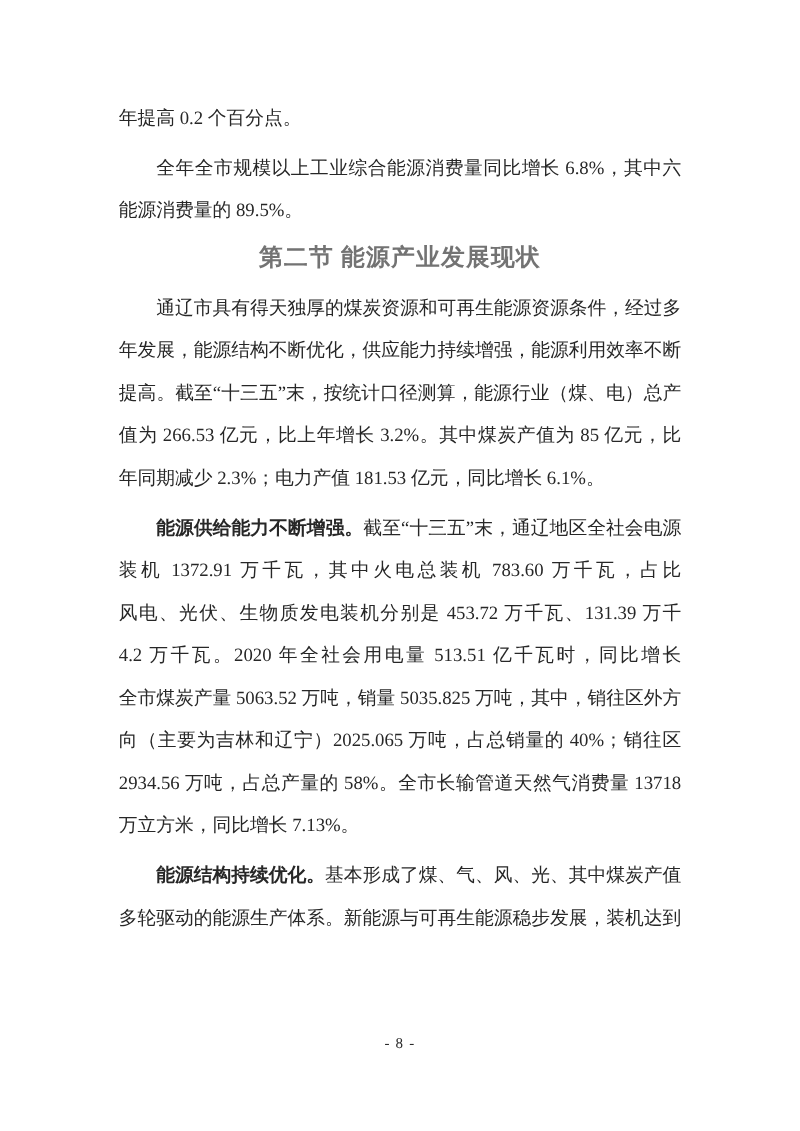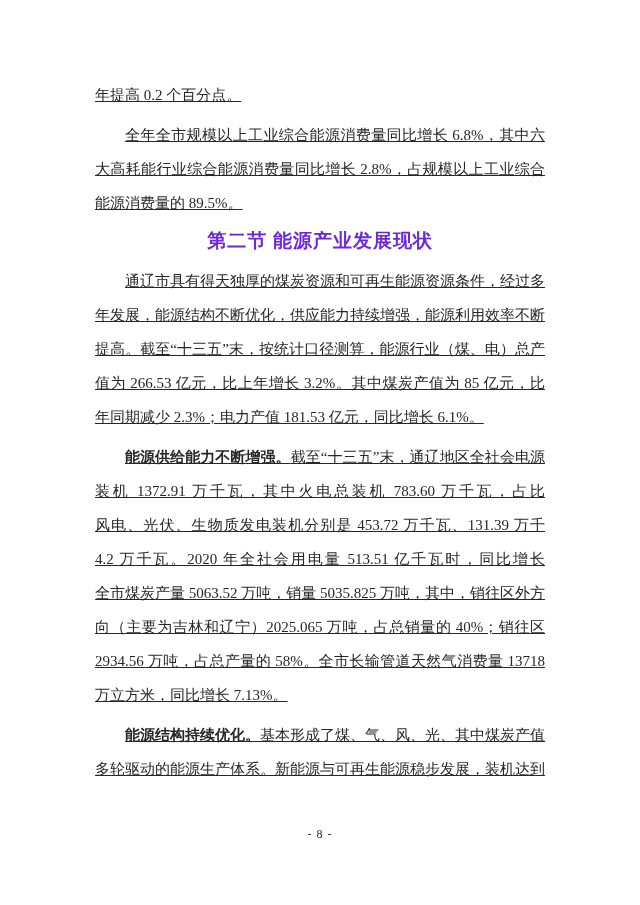--- a/index.html
+++ b/index.html
@@ -26,41 +26,40 @@
   .para {
     margin: 0 0 6px 0;
   }
   .line {
     font-size: 15px;
     line-height: 34px;
     height: 34px;
     overflow: hidden;
     white-space: nowrap;
     text-justify: auto;
-    text-decoration: underline;
   }
   .line.fill {
     white-space: normal;
     text-align: justify;
     text-align-last: justify;
   }
   .line.indent {
     text-indent: 30px;
   }
   .bold {
     font-weight: 700;
   }
   .heading {
     font-size: 19px;
     font-weight: 700;
     line-height: 30px;
     margin: 6px 0 8px 0;
     text-align: center;
     letter-spacing: 1px;
-    color: #6d28d9;
+    color: #737373;
   }
   .footer {
     position: absolute;
     top: 824px;
     left: 0;
     width: 640px;
     text-align: center;
     font-size: 12px;
     line-height: 20px;
     letter-spacing: 1px;
@@ -70,21 +69,20 @@
 </head>
 <body>
 
 <div class="page">
   <div class="content">
       <div class="para">
         <div class="line"><span>年提高 0.2 个百分点。</span></div>
       </div>
       <div class="para">
         <div class="line fill indent"><span>全年全市规模以上工业综合能源消费量同比增长 6.8%，其中六</span></div>
-        <div class="line fill"><span>大高耗能行业综合能源消费量同比增长 2.8%，占规模以上工业综合</span></div>
         <div class="line"><span>能源消费量的 89.5%。</span></div>
       </div>
       <h2 class="heading">第二节 能源产业发展现状</h2>
       <div class="para">
         <div class="line fill indent"><span>通辽市具有得天独厚的煤炭资源和可再生能源资源条件，经过多</span></div>
         <div class="line fill"><span>年发展，能源结构不断优化，供应能力持续增强，能源利用效率不断</span></div>
         <div class="line fill"><span>提高。截至“十三五”末，按统计口径测算，能源行业（煤、电）总产</span></div>
         <div class="line fill"><span>值为 266.53 亿元，比上年增长 3.2%。其中煤炭产值为 85 亿元，比上</span></div>
         <div class="line"><span>年同期减少 2.3%；电力产值 181.53 亿元，同比增长 6.1%。</span></div>
       </div>

